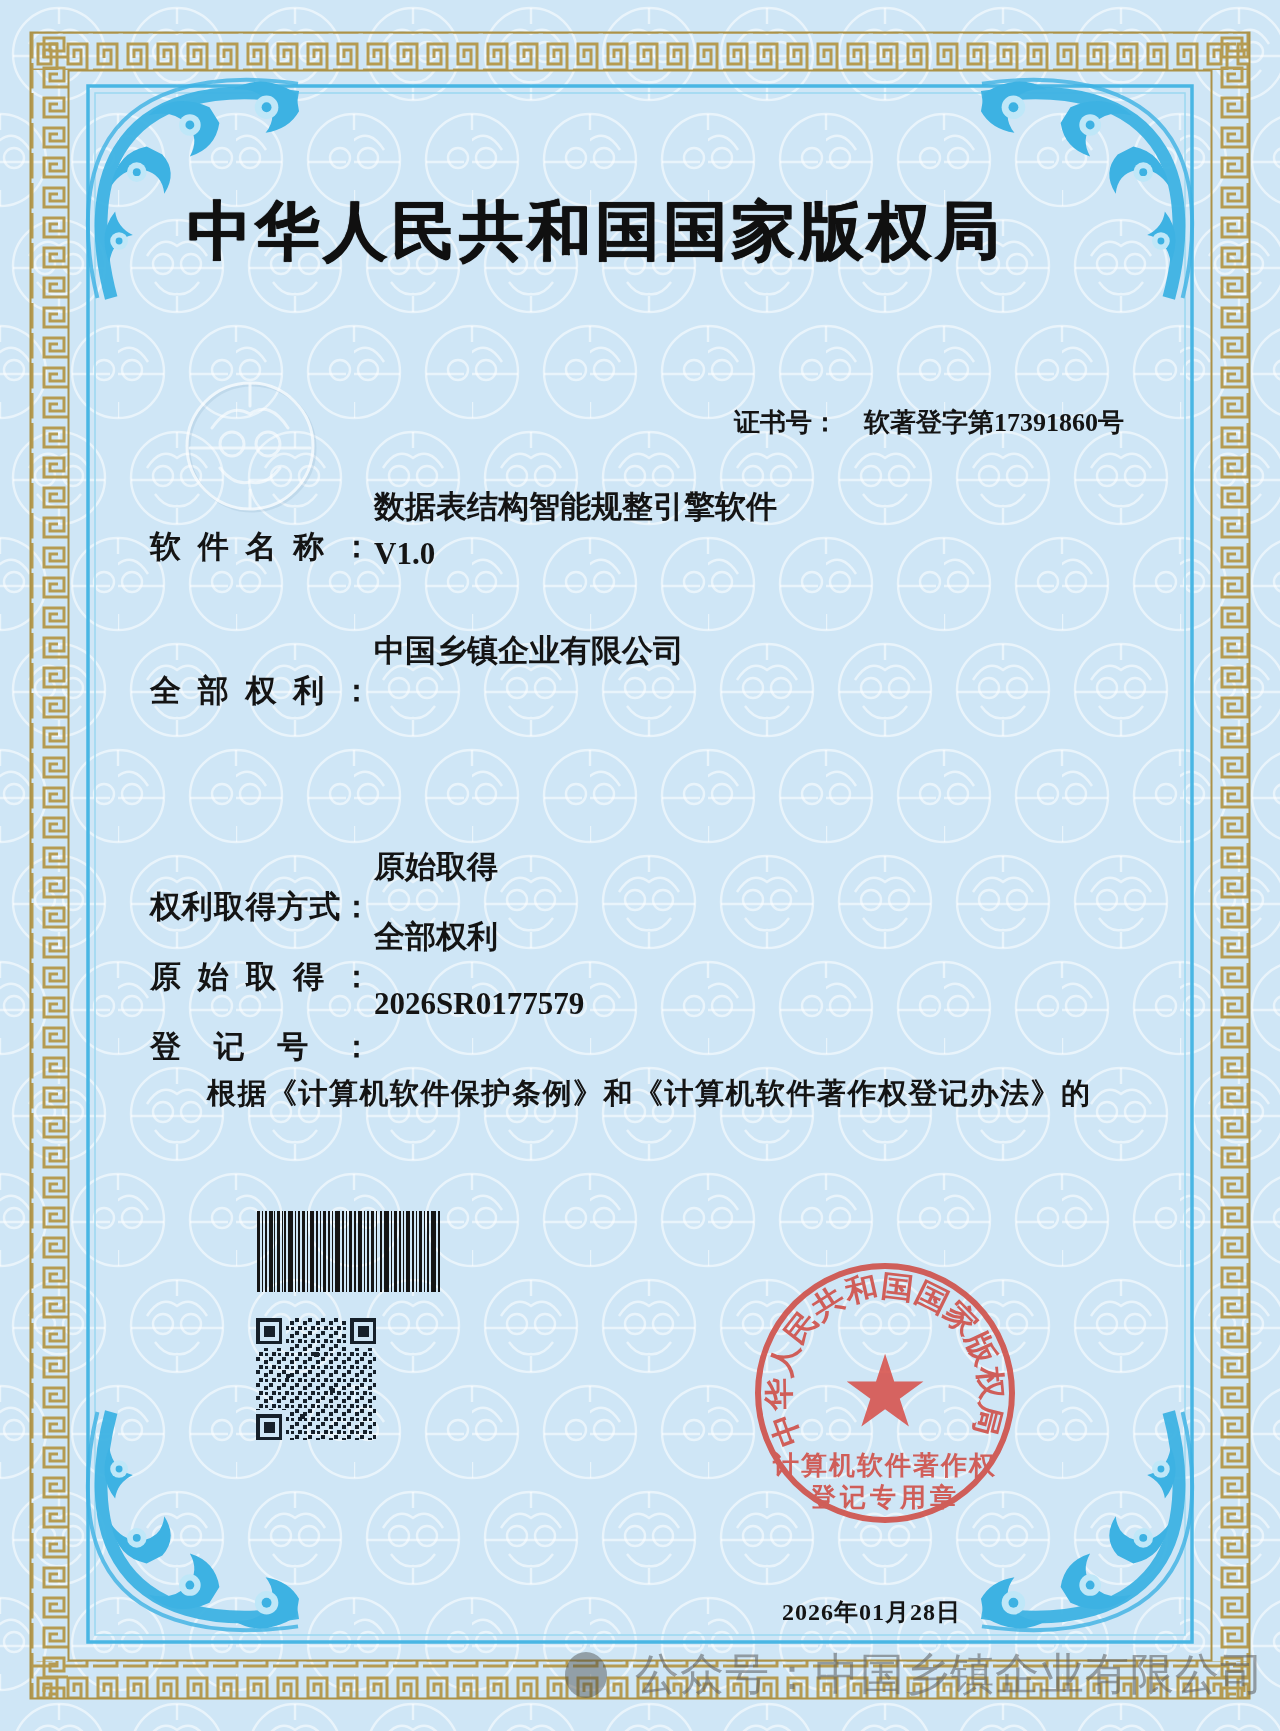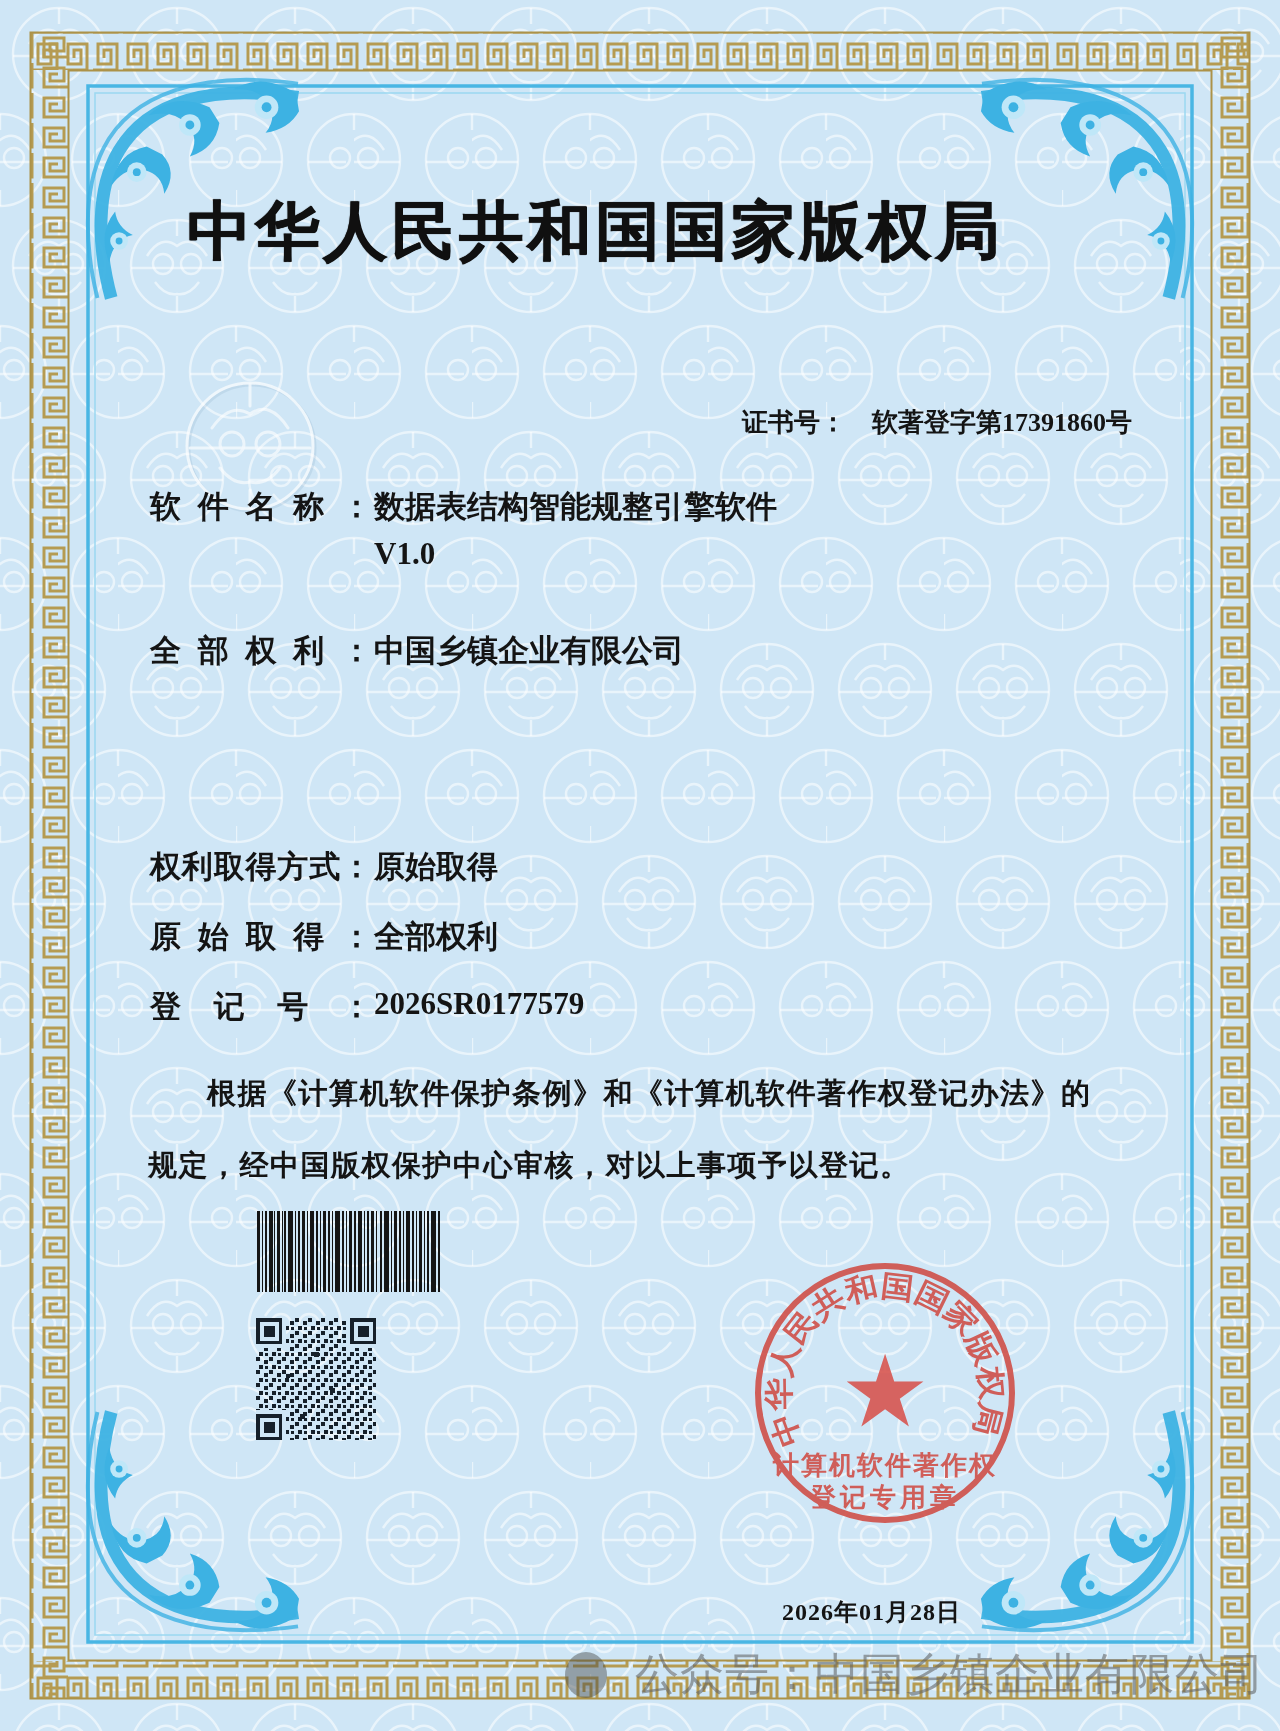--- a/index.html
+++ b/index.html
@@ -15,27 +15,27 @@
     position:absolute; left:110px; width:970px; text-align:center;
     font-family:"Liberation Sans", sans-serif;
     font-weight:900; font-size:64px; letter-spacing:4px; color:#101010;
     text-shadow:0 0 1px #101010, 1px 0 0 #101010;
     z-index:3; white-space:nowrap;
   }
   .t1{top:188px;}
   .t2{top:268px;}
   
   .certno{
-    position:absolute; top:405px; right:148px; z-index:3;
+    position:absolute; top:405px; right:156px; z-index:3;
     font-size:26px; font-weight:bold; white-space:nowrap;
   }
   .certno .lab{margin-right:26px;}
   
   .frow{position:absolute; left:150px; z-index:3; font-size:31px; font-weight:bold; white-space:nowrap;}
-  .flabel{display:inline-block; width:222px; text-align:justify; text-align-last:justify; vertical-align:top;}
+  .flabel{display:inline-block; width:222px; text-align:justify; text-align-last:justify; vertical-align:top;margin-top:40px;}
   .fvalue{margin-left:2px;}
   .r1{top:486px;} .r2{top:536px;} .r3{top:630px;}
   .r4{top:846px;} .r5{top:916px;} .r6{top:986px;}
   
   .stmt{position:absolute; left:148px; width:995px; z-index:3; font-size:29px; font-weight:bold; letter-spacing:1.5px; white-space:nowrap;}
   .s1{top:1074px; text-indent:59px;}
   .s2{top:1146px;}
   
   .barcode{position:absolute; left:257px; top:1211px; z-index:3;}
   .qrcode{position:absolute; left:256px; top:1318px; z-index:3;}
@@ -182,21 +182,20 @@
     <span class="flabel">权利取得方式：</span><span class="fvalue">原始取得</span>
   </div>
   <div class="frow r5">
     <span class="flabel">原始取得：</span><span class="fvalue">全部权利</span>
   </div>
   <div class="frow r6">
     <span class="flabel">登记号：</span><span class="fvalue">2026SR0177579</span>
   </div>
 
   <div class="stmt s1">根据《计算机软件保护条例》和《计算机软件著作权登记办法》的</div>
-  <div class="stmt s2">规定，经中国版权保护中心审核，对以上事项予以登记。</div>
 
   <svg class="barcode" width="186" height="81" viewBox="0 0 186 81" aria-hidden="true" shape-rendering="crispEdges">
     <path fill="#151515" d="M0 0h3v81h-3z M5 0h1v81h-1z M8 0h2v81h-2z M12 0h4v81h-4z M17 0h1v81h-1z M20 0h3v81h-3z M25 0h1v81h-1z M27 0h2v81h-2z M31 0h5v81h-5z M38 0h1v81h-1z M41 0h2v81h-2z M45 0h3v81h-3z M50 0h1v81h-1z M53 0h4v81h-4z M59 0h2v81h-2z M63 0h1v81h-1z M66 0h3v81h-3z M71 0h2v81h-2z M75 0h1v81h-1z M78 0h5v81h-5z M85 0h2v81h-2z M89 0h1v81h-1z M92 0h3v81h-3z M97 0h2v81h-2z M101 0h4v81h-4z M107 0h1v81h-1z M110 0h2v81h-2z M114 0h3v81h-3z M119 0h1v81h-1z M123 0h2v81h-2z M127 0h5v81h-5z M134 0h1v81h-1z M137 0h3v81h-3z M142 0h2v81h-2z M146 0h1v81h-1z M149 0h4v81h-4z M155 0h2v81h-2z M159 0h1v81h-1z M162 0h3v81h-3z M167 0h1v81h-1z M170 0h2v81h-2z M174 0h5v81h-5z M181 0h2v81h-2z"></path>
   </svg>
 
   <svg class="qrcode" width="120" height="122" viewBox="0 0 120 122" aria-hidden="true" shape-rendering="crispEdges">
     <defs>
       <pattern id="qrp" width="13" height="13" patternUnits="userSpaceOnUse">
         <rect width="4" height="4" fill="#16202a"></rect>
         <rect x="8" y="3" width="4" height="4" fill="#16202a"></rect>

